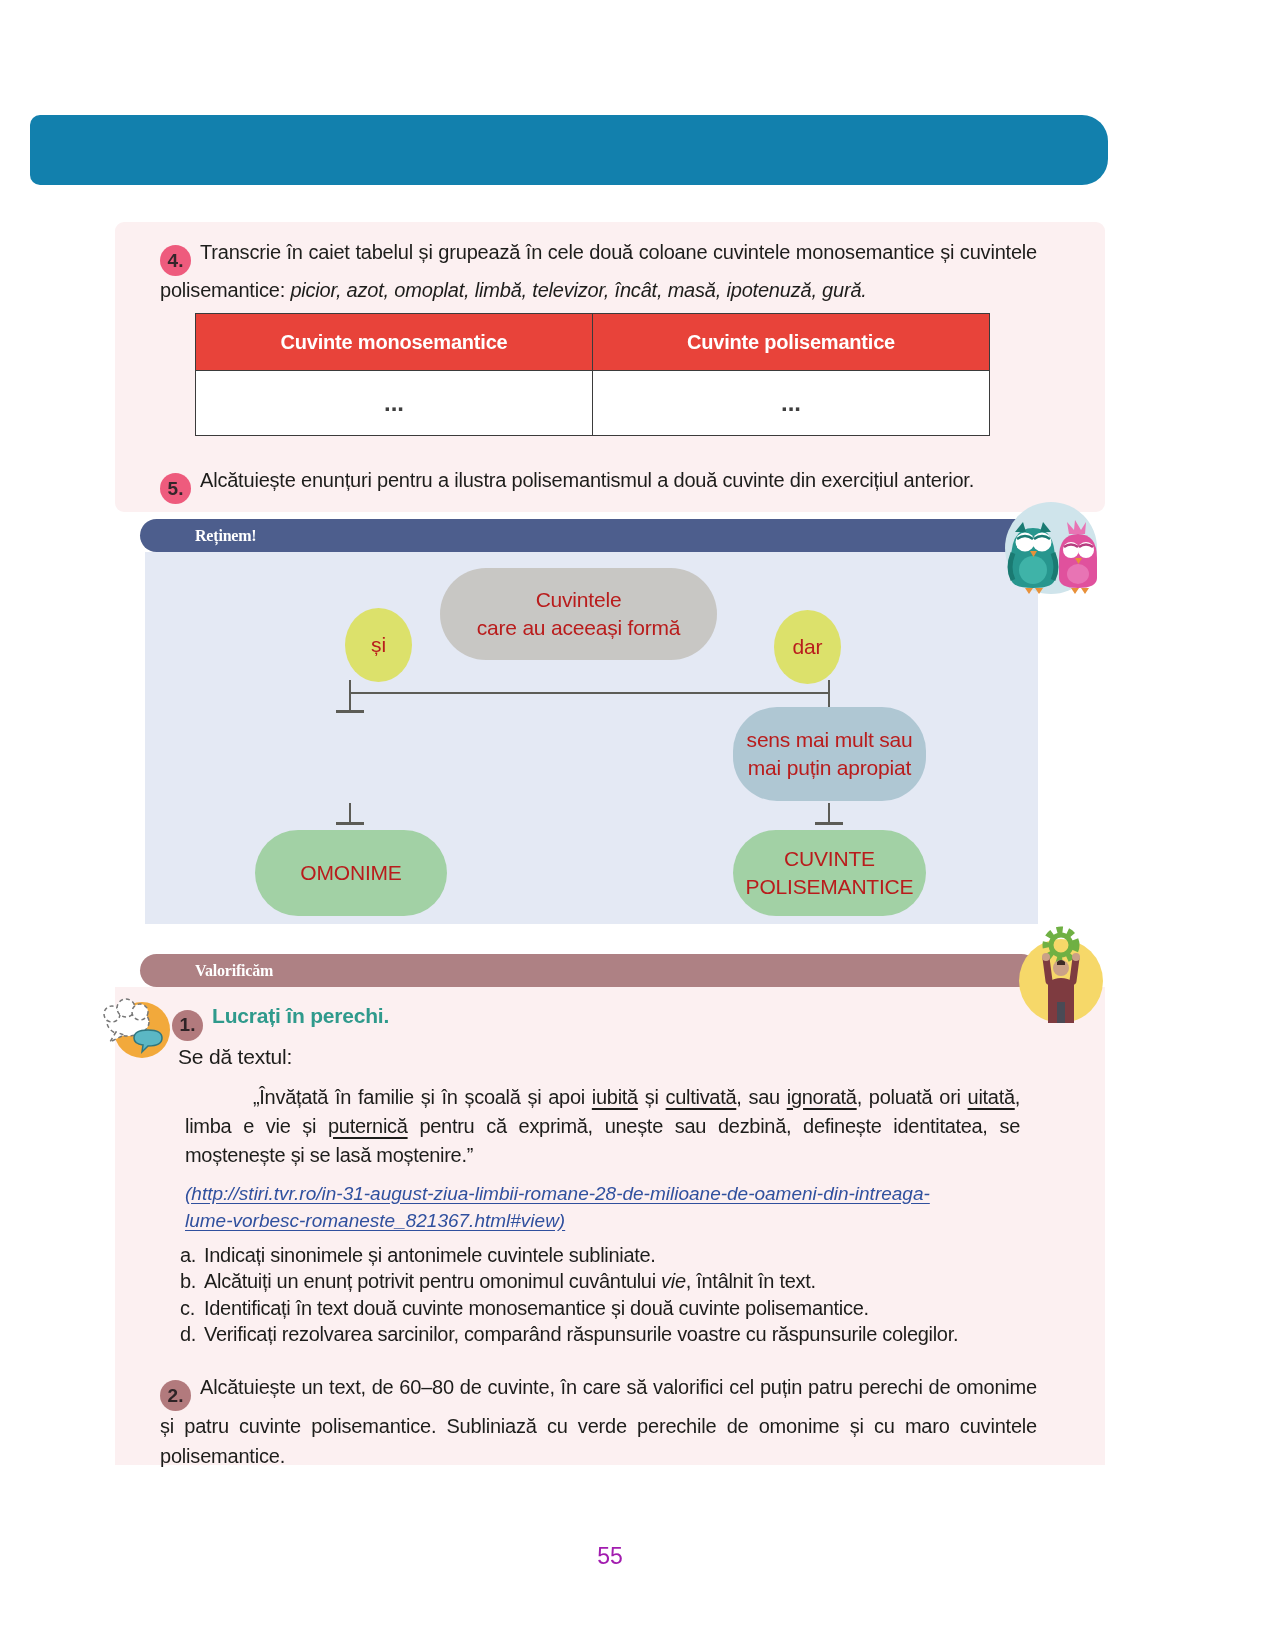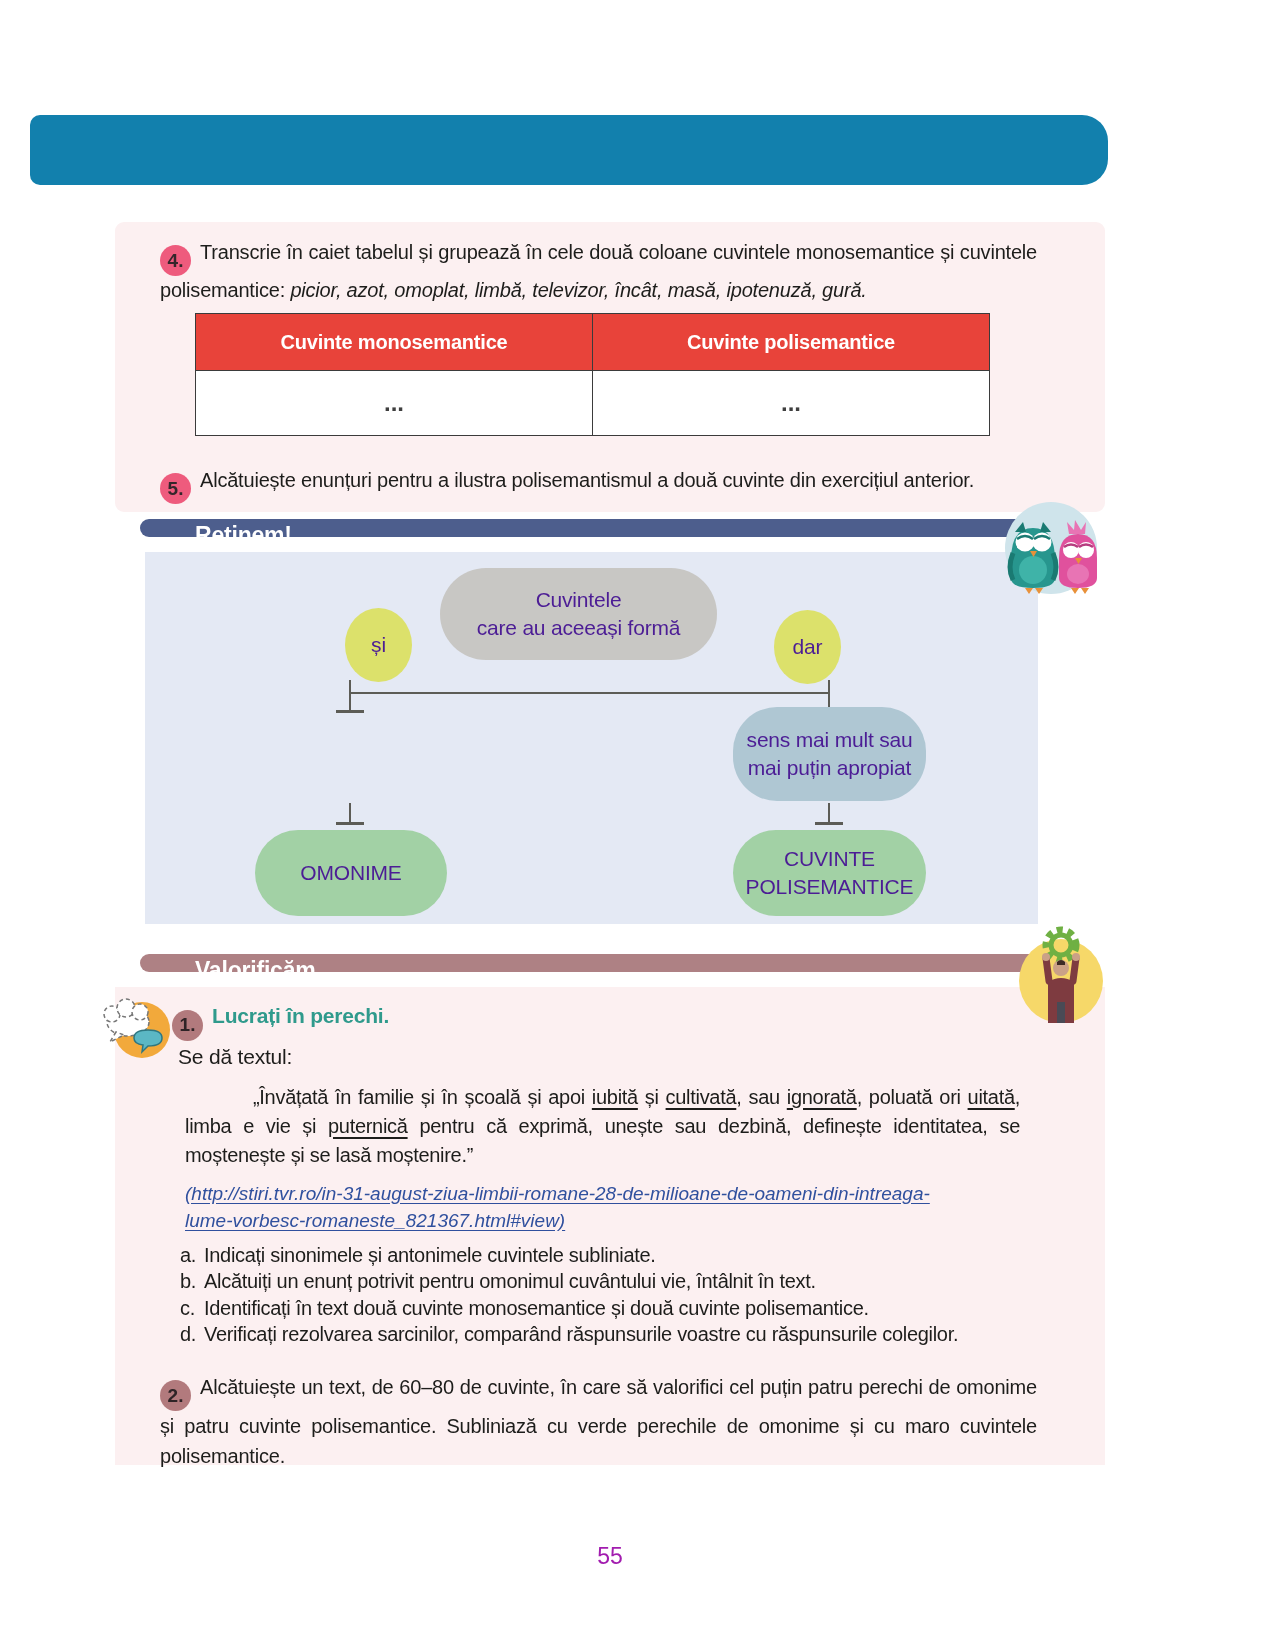--- a/index.html
+++ b/index.html
@@ -26,27 +26,27 @@
   }
   .numcircle.pink{background:#ee5b7d;}
   .numcircle.mauve{background:#b27a7d;color:#2e2326;}
 
   
   .wtable{border-collapse:collapse;margin:8px 0 0 80px;width:795px;table-layout:fixed;}
   .wtable th{background:#e8433a;color:#ffffff;font-size:20px;font-weight:bold;height:54px;border:1px solid #3b3b3b;letter-spacing:-0.2px;}
   .wtable td{background:#ffffff;color:#3f3f3f;font-size:24px;font-weight:bold;height:62px;border:1px solid #3b3b3b;text-align:center;}
 
   
-  .section-bar{position:absolute;height:18px;border-radius:17px;color:#ffffff;font-weight:bold;font-size:23px;line-height:33px;padding-left:55px;box-sizing:border-box;letter-spacing:-0.2px;}
+  .section-bar{position:absolute;height:33px;border-radius:17px;color:#ffffff;font-weight:bold;font-size:16px;line-height:33px;padding-left:55px;box-sizing:border-box;letter-spacing:-0.2px;font-family:Liberation Serif, serif;}
   #retinem-bar{left:140px;top:519px;width:898px;background:#4d5e8d;}
   #valorificam-bar{left:140px;top:954px;width:898px;background:#ae8184;z-index:2;}
 
   
   #panel-retinem{position:absolute;left:145px;top:552px;width:893px;height:372px;background:#e4e9f4;}
-  .node{position:absolute;display:flex;flex-direction:column;justify-content:center;align-items:center;text-align:center;color:#4c1d95;font-size:21px;line-height:28px;letter-spacing:-0.2px;}
+  .node{position:absolute;display:flex;flex-direction:column;justify-content:center;align-items:center;text-align:center;color:#b91c1c;font-size:21px;line-height:28px;letter-spacing:-0.2px;}
   .node.gray{background:#c8c7c4;border-radius:46px;}
   .node.blue{background:#afc7d3;border-radius:44px;}
   .node.green{background:#a2d1a5;border-radius:44px;}
   .node.ellipse{background:#dce16b;border-radius:50%;}
   #n-root{left:295px;top:16px;width:277px;height:92px;}
   #n-si{left:200px;top:56px;width:67px;height:74px;}
   #n-dar{left:629px;top:58px;width:67px;height:74px;}
   #n-midl{left:110px;top:163px;width:192px;height:86px;}
   #n-midr{left:588px;top:155px;width:193px;height:94px;padding:0 4px;box-sizing:border-box;}
   #n-leafl{left:110px;top:278px;width:192px;height:86px;}
@@ -57,21 +57,21 @@
   .val-head-row{margin:14px 0 0 57px;font-size:21px;line-height:30px;}
   .val-head{color:#2f9a8c;font-weight:bold;letter-spacing:-0.2px;}
   .intro{margin:4px 0 0 63px;font-size:21px;letter-spacing:-0.2px;}
   .quote{margin:14px 0 0 70px;width:835px;font-size:20px;line-height:29px;text-align:justify;text-indent:68px;letter-spacing:-0.3px;}
   .quote .u{text-decoration:underline;text-underline-offset:4px;text-decoration-thickness:1.5px;}
   .source{margin:10px 0 0 70px;width:835px;text-align:left;color:#30509e;font-style:italic;font-size:19px;line-height:27px;}
   .source .ln{text-decoration:underline;text-underline-offset:3px;}
   .items{margin:8px 0 0 65px;font-size:20px;line-height:26.5px;letter-spacing:-0.3px;}
   .items .row{white-space:nowrap;}
   .items .letter{display:inline-block;min-width:24px;}
-  .items .it{}
+  .items .it{font-style:italic;}
   .ex2{margin:24px 0 0 0;padding:0 68px 0 45px;font-size:20px;line-height:30px;text-align:justify;letter-spacing:-0.2px;}
 
   
   .owls{position:absolute;left:993px;top:498px;width:108px;height:100px;z-index:3;}
   .gearman{position:absolute;left:1016px;top:918px;width:90px;height:106px;z-index:3;}
   .bubbles{position:absolute;left:98px;top:992px;width:80px;height:74px;z-index:3;}
 
   .pagenum{position:absolute;left:115px;top:1543px;width:990px;text-align:center;font-size:23px;color:#a21caf;}
 </style>
 </head>

